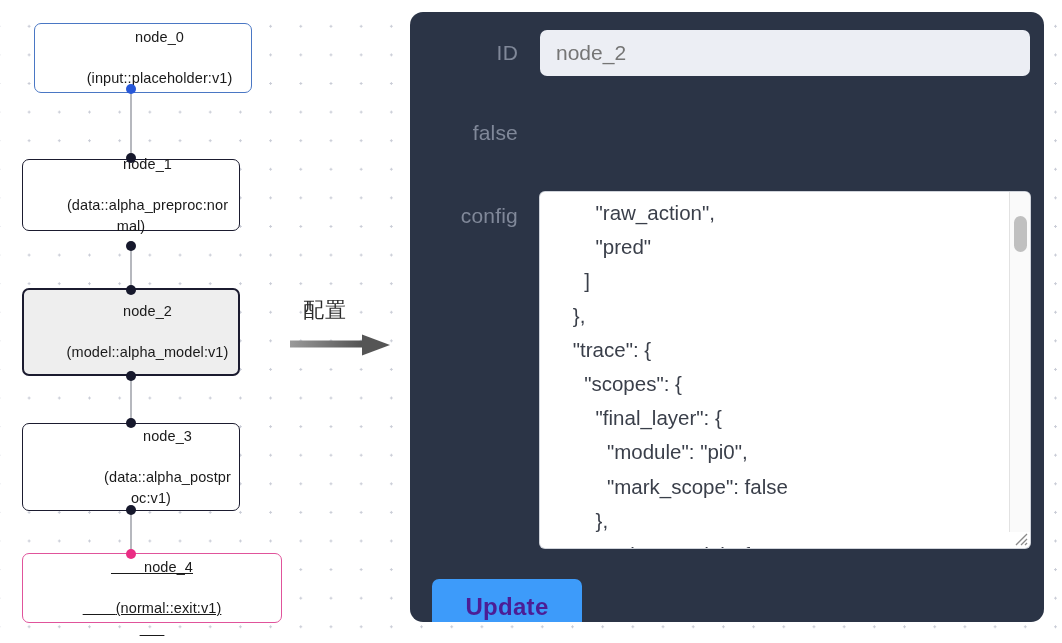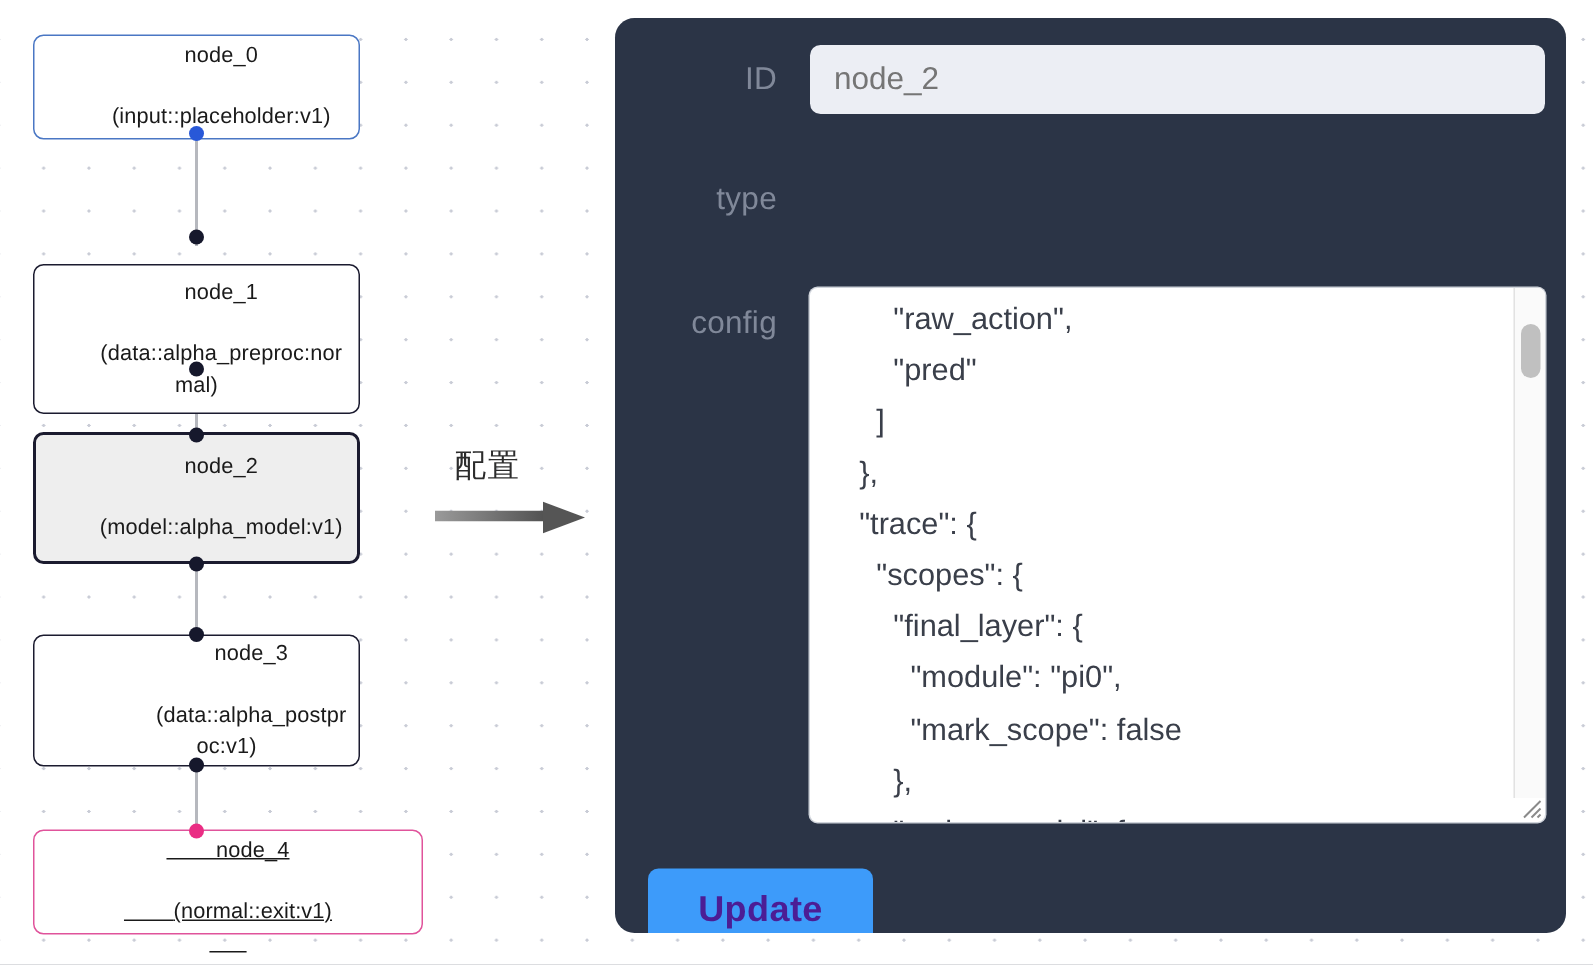--- a/index.html
+++ b/index.html
@@ -225,29 +225,29 @@
 
 <div id="app">
 
   <div id="graph-canvas">
 
     <div class="edge" style="left:130px; top:88px; height:76px;"></div>
     <div class="edge" style="left:130px; top:242px; height:50px;"></div>
     <div class="edge" style="left:130px; top:372px; height:52px;"></div>
     <div class="edge" style="left:130px; top:506px; height:50px;"></div>
 
-    <div class="node input-node" style="left:22px; top:23px; width:218px; height:70px;">
+    <div class="node input-node" style="left:34px; top:23px; width:218px; height:70px;">
       <div class="node-inner">
         <span>node_0</span><br>
         <span>(input::placeholder:v1)</span>
       </div>
     </div>
     <div class="handle blue" style="left:126px; top:84px;"></div>
 
-    <div class="node default" style="left:22px; top:176px; width:218px; height:100px;">
+    <div class="node default" style="left:22px; top:159px; width:218px; height:72px;">
       <div class="node-inner">
         <span>node_1</span><br>
         <span>(data::alpha_preproc:normal)</span>
       </div>
     </div>
     <div class="handle" style="left:126px; top:153px;"></div>
     <div class="handle" style="left:126px; top:241px;"></div>
 
     <div class="node selected" style="left:22px; top:288px; width:218px; height:88px;">
       <div class="node-inner">
@@ -291,21 +291,21 @@
   </div>
 
   <div id="config-panel">
 
     <div class="field-row" id="row-id">
       <div class="field-label">ID</div>
       <input class="text-input" id="id-input" type="text" placeholder="node_2" style="">
     </div>
 
     <div class="field-row" id="row-type">
-      <div class="field-label">type</div>
+      <div class="field-label">false</div>
     </div>
 
     <div class="field-row" id="row-config">
       <div class="field-label">config</div>
       <div id="config-textarea-wrap">
         <textarea id="config-textarea" spellcheck="false" style="">        "raw_action",
         "pred"
       ]
     },
     "trace": {

